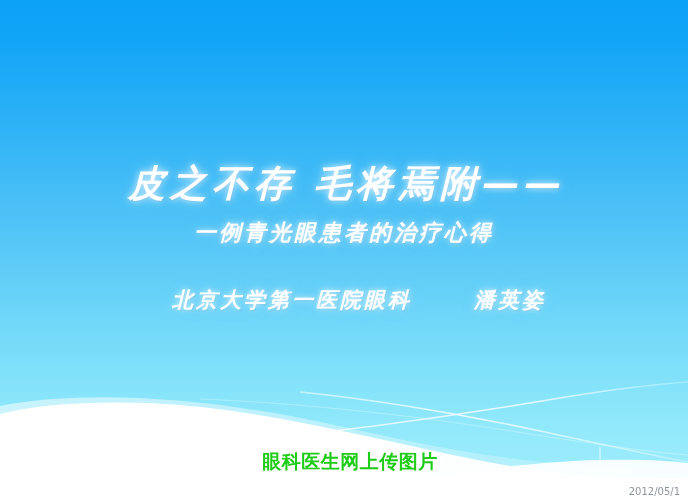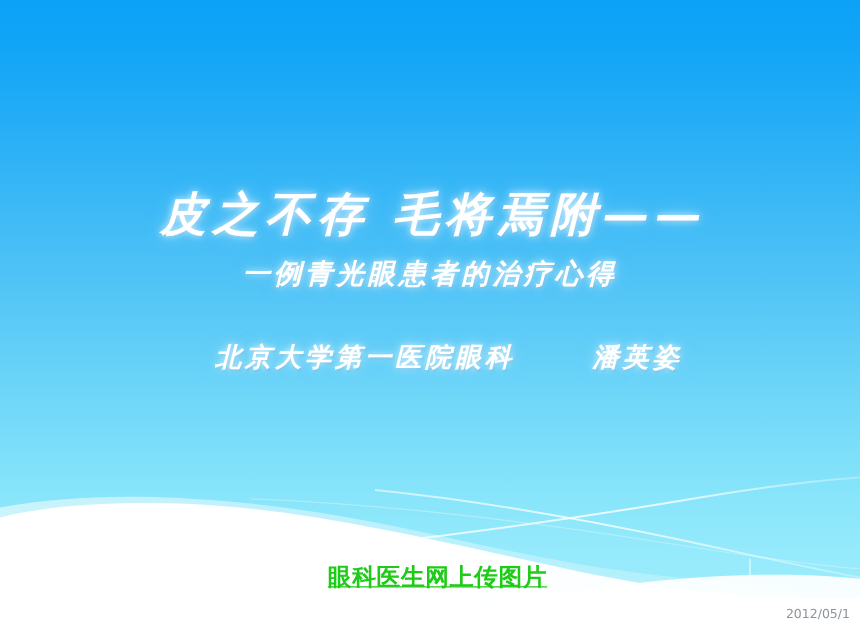--- a/index.html
+++ b/index.html
@@ -48,21 +48,21 @@
     font-weight: 700;
     font-style: italic;
     color: #ffffff;
     letter-spacing: 5px;
     line-height: 1.18;
     white-space: nowrap;
     text-shadow:
        0 0 6px rgba(255,255,255,0.75),
        0 0 14px rgba(190,235,255,0.55),
        1px 1px 2px rgba(60,150,210,0.45);
-    margin: 0;
+    margin: 12px;
     padding-left: 6px;
   }
   .sub-title {
     font-family: "DejaVu Serif", "Liberation Serif", serif;
     font-size: 22px;
     font-weight: 700;
     font-style: italic;
     color: #ffffff;
     letter-spacing: 3px;
     white-space: nowrap;
@@ -96,21 +96,20 @@
     width: 688px;
     text-align: center;
     z-index: 6;
     font-family: "DejaVu Sans", "Liberation Sans", sans-serif;
     font-size: 19px;
     font-weight: 700;
     letter-spacing: 0.5px;
     color: #1ecb16;
     padding-left: 12px;
     box-sizing: border-box;
-    text-decoration: underline;
   }
 
   
   .date-stamp {
     position: absolute;
     right: 8px;
     bottom: 4px;
     z-index: 6;
     font-family: "DejaVu Sans", "Liberation Sans", sans-serif;
     font-size: 10px;

